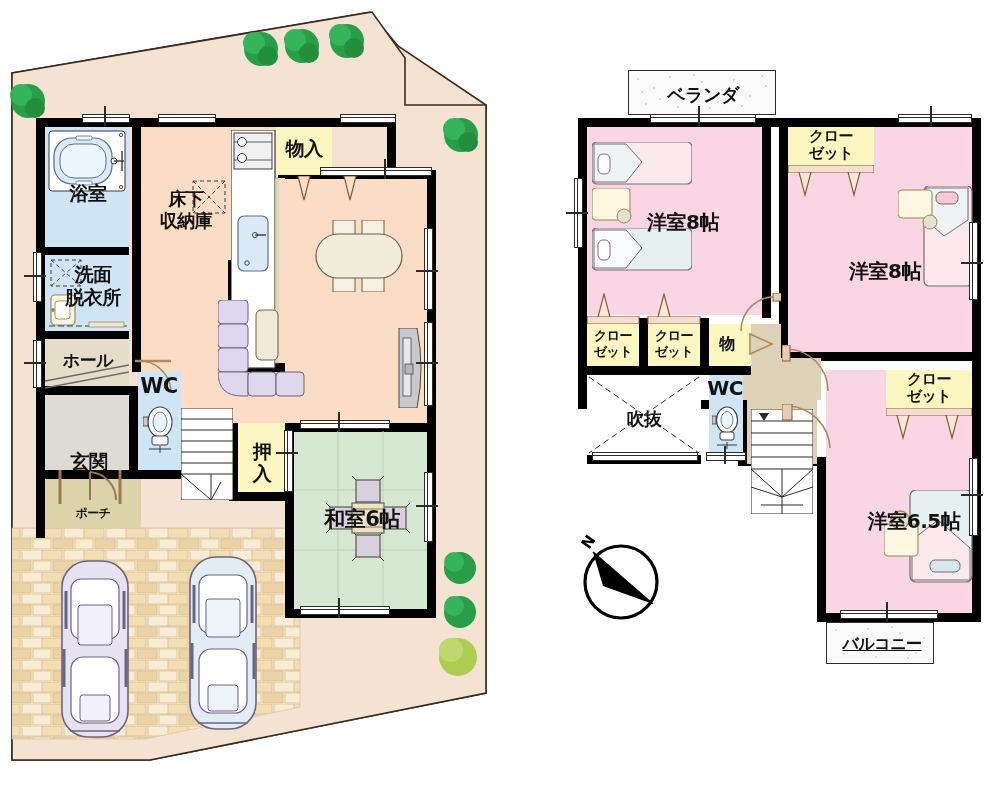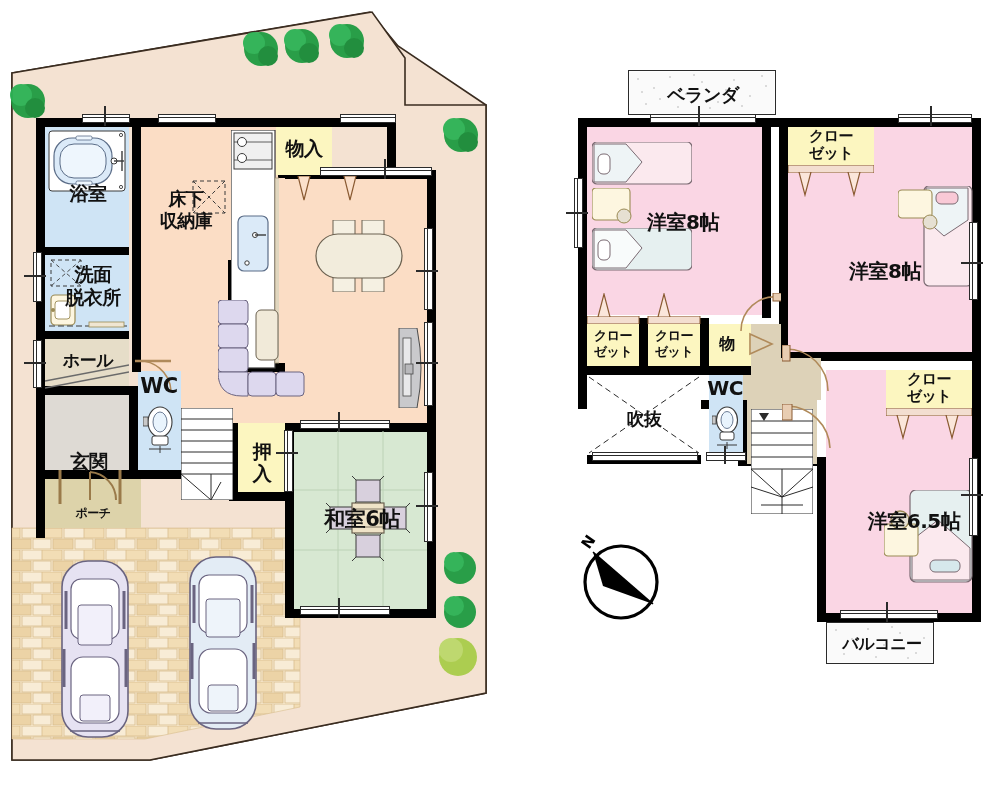--- a/index.html
+++ b/index.html
@@ -608,21 +608,21 @@
 
   <div class="lbl" style="left:586px;top:329px;width:54px;font-size:13px;">クロー</div>
   <div class="lbl" style="left:586px;top:345px;width:54px;font-size:13px;">ゼット</div>
 
   <div class="lbl" style="left:647px;top:329px;width:54px;font-size:13px;">クロー</div>
   <div class="lbl" style="left:647px;top:345px;width:54px;font-size:13px;">ゼット</div>
 
   <div class="lbl" style="left:709px;top:336px;width:36px;font-size:16px;">物</div>
   <div class="lbl" style="left:701px;top:378px;width:48px;font-size:20px;">WC</div>
   <div class="lbl" style="left:610px;top:410px;width:68px;font-size:18px;">吹抜</div>
-  <div class="lbl" style="left:832px;top:636px;width:100px;font-size:16px;">バルコニー</div>
+  <div class="lbl" style="left:832px;top:636px;width:100px;font-size:16px;text-decoration:underline;">バルコニー</div>
 
   <svg id="compass" viewBox="0 0 90 95">
     <circle cx="46" cy="52" r="36" fill="#ffffff" stroke="#000000" stroke-width="3.2"></circle>
     <polygon points="18,22 78,74 28,56" fill="#000000"></polygon>
     <line x1="18" y1="22" x2="78" y2="74" stroke="#000000" stroke-width="1.6"></line>
     <text x="14" y="20" font-family="DejaVu Sans, sans-serif" font-size="15" font-weight="bold" fill="#000000" transform="rotate(-55 14 20)">N</text>
   </svg>
 
 </div>
 

